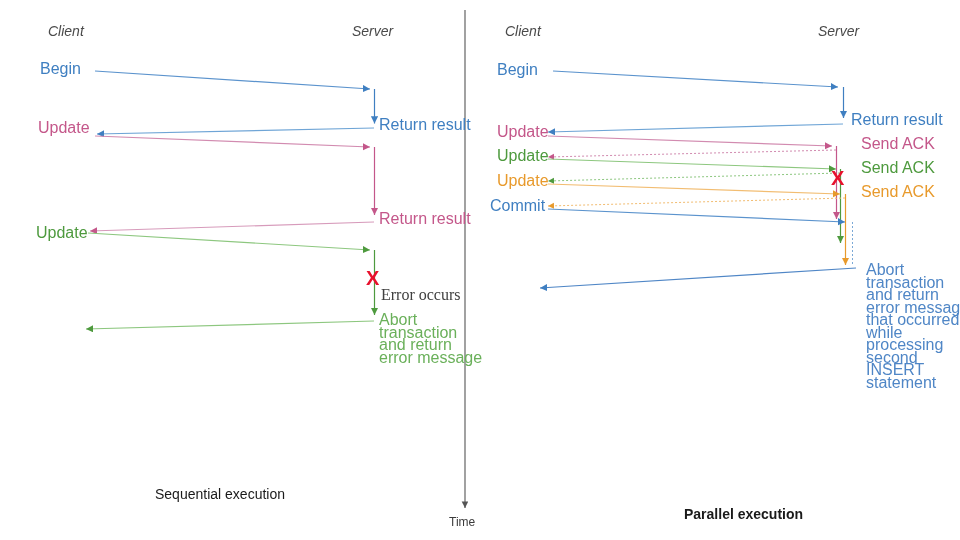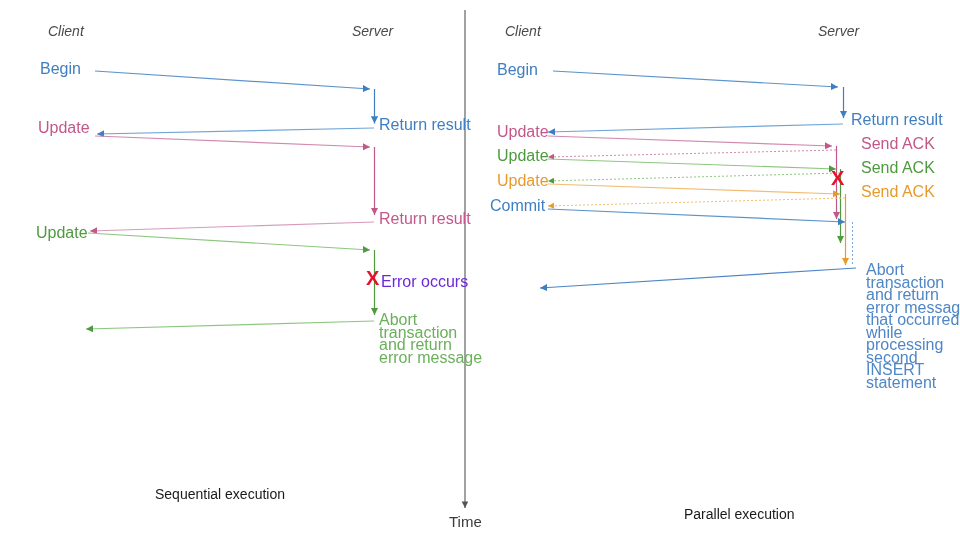--- a/index.html
+++ b/index.html
@@ -4,21 +4,21 @@
 <style>
   html,body{margin:0;padding:0;background:#ffffff;}
   body{width:960px;height:540px;overflow:hidden;
        font-family:"Liberation Sans","DejaVu Sans",sans-serif;}
   #stage{position:relative;width:792px;height:540px;background:#fff;}
   svg#wires{position:absolute;left:0;top:0;width:960px;height:540px;}
   .lbl{position:absolute;white-space:pre;line-height:12.5px;}
   .hdr{font-style:italic;font-size:14px;color:#4a4a4a;}
   .cap{font-size:14px;color:#1a1a1a;}
   .msg{font-size:16px;}
-  .tm{font-size:15px;color:#3b3b3b;}
+  .tm{font-size:12px;color:#3b3b3b;}
   .xmark{position:absolute;font-size:20px;font-weight:bold;color:#e8112d;
          font-family:"Liberation Sans","DejaVu Sans",sans-serif;line-height:20px;}
 </style>
 </head>
 <body>
 
 <div id="stage">
 
   <svg id="wires" viewBox="0 0 960 540">
     <defs>
@@ -110,21 +110,21 @@
   <div class="lbl hdr" style="left:48px;top:25px;">Client</div>
   <div class="lbl hdr" style="left:352px;top:25px;">Server</div>
   <div class="lbl hdr" style="left:505px;top:25px;">Client</div>
   <div class="lbl hdr" style="left:818px;top:25px;">Server</div>
 
   <div class="lbl msg" style="left:40px;top:63px;color:#3f7fc1;">Begin</div>
   <div class="lbl msg" style="left:379px;top:119px;color:#3f7fc1;">Return result</div>
   <div class="lbl msg" style="left:38px;top:122px;color:#c4578a;">Update</div>
   <div class="lbl msg" style="left:379px;top:213px;color:#c4578a;">Return result</div>
   <div class="lbl msg" style="left:36px;top:227px;color:#4e9a3e;">Update</div>
-  <div class="lbl msg" style="left:381px;top:276px;color:#6d28d9;">Error occurs</div>
+  <div class="lbl msg" style="left:381px;top:289px;color:#404040;font-family:Liberation Serif, serif;">Error occurs</div>
   <div class="lbl msg" style="left:379px;top:314px;color:#6ab05a;">Abort
 transaction
 and return
 error message</div>
 
   <div class="lbl msg" style="left:497px;top:64px;color:#3f7fc1;">Begin</div>
   <div class="lbl msg" style="left:851px;top:114px;color:#3f7fc1;">Return result</div>
   <div class="lbl msg" style="left:497px;top:126px;color:#c4578a;">Update</div>
   <div class="lbl msg" style="left:861px;top:138px;color:#c4578a;">Send ACK</div>
   <div class="lbl msg" style="left:497px;top:150px;color:#4e9a3e;">Update</div>
@@ -140,16 +140,16 @@
 while
 processing
 second
 INSERT
 statement</div>
 
   <div class="xmark" style="left:366px;top:268px;">X</div>
   <div class="xmark" style="left:831px;top:168px;">X</div>
 
   <div class="lbl cap" style="left:155px;top:488px;">Sequential execution</div>
-  <div class="lbl cap" style="left:684px;top:508px;">Parallel execution</div>
+  <div class="lbl cap" style="left:684px;top:508px;font-weight:bold;">Parallel execution</div>
   <div class="lbl tm" style="left:449px;top:516px;">Time</div>
 
 </div>
 
 </body></html>

